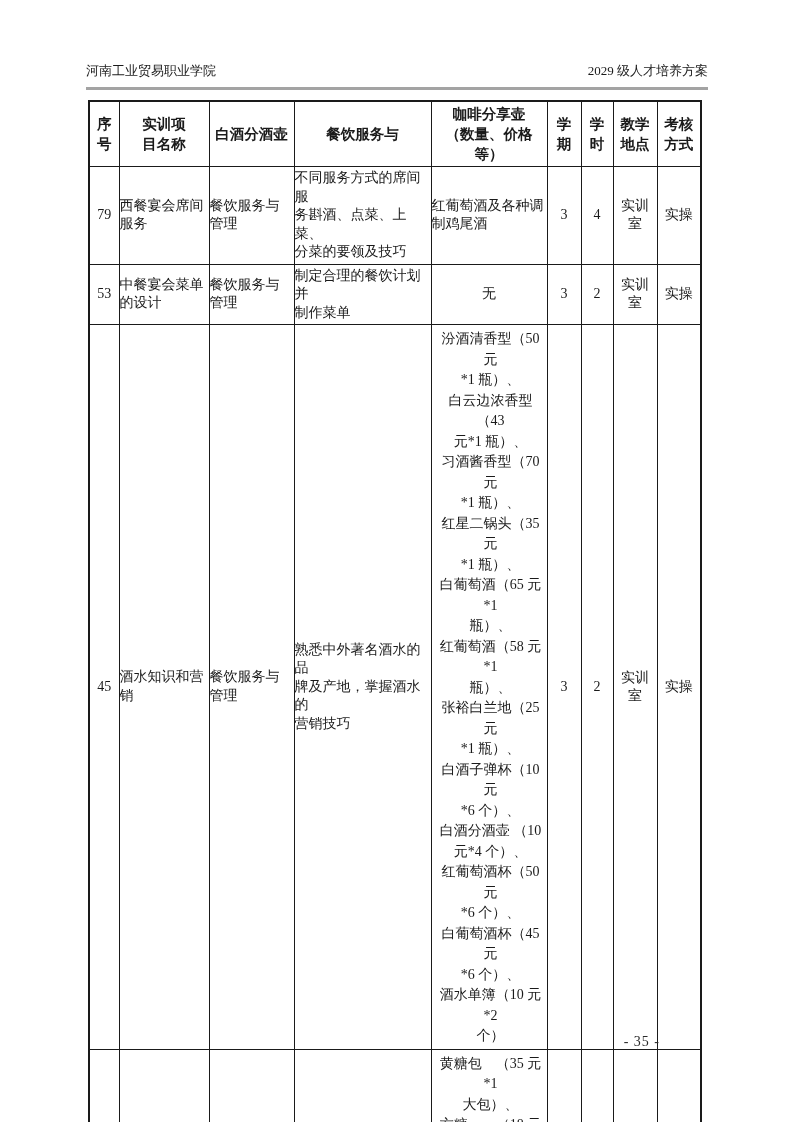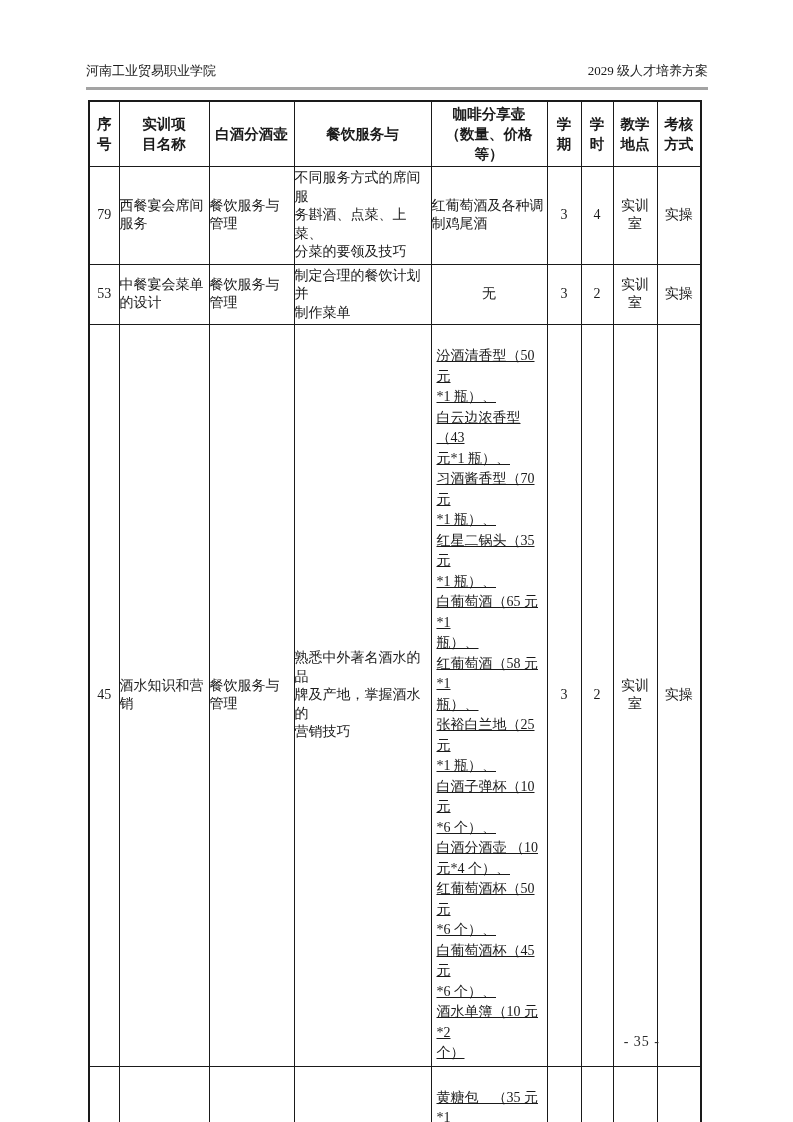--- a/index.html
+++ b/index.html
@@ -36,25 +36,24 @@
   .doc-table{border:2px solid #1a1a1a;}
   .doc-table th{
     font-weight:bold;
     text-align:center;
     line-height:20px;
     font-size:14.5px;
   }
   td.c{text-align:center;}
   td.l{text-align:left;padding-left:0;line-height:18.5px;}
   td.mat{
-    text-align:left;
+    text-align:center;
     vertical-align:top;
-    padding:21px 2px 2px 5px;
+    padding:4px 2px 2px 5px;
     line-height:20.5px;
-    text-decoration:underline;
   }
   tr.r-hdr{height:52px;}
   tr.r43{height:55px;}
   tr.r44{height:48px;}
   tr.r45{height:492px;}
   tr.r46{height:283px;}
   .page-footer{
     position:absolute;
     top:1034px;
     left:88px;width:572px;

